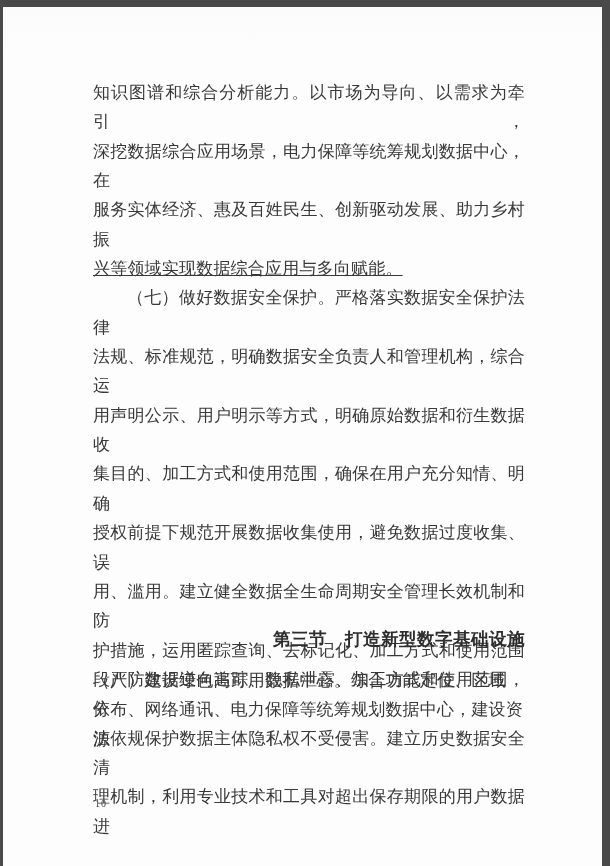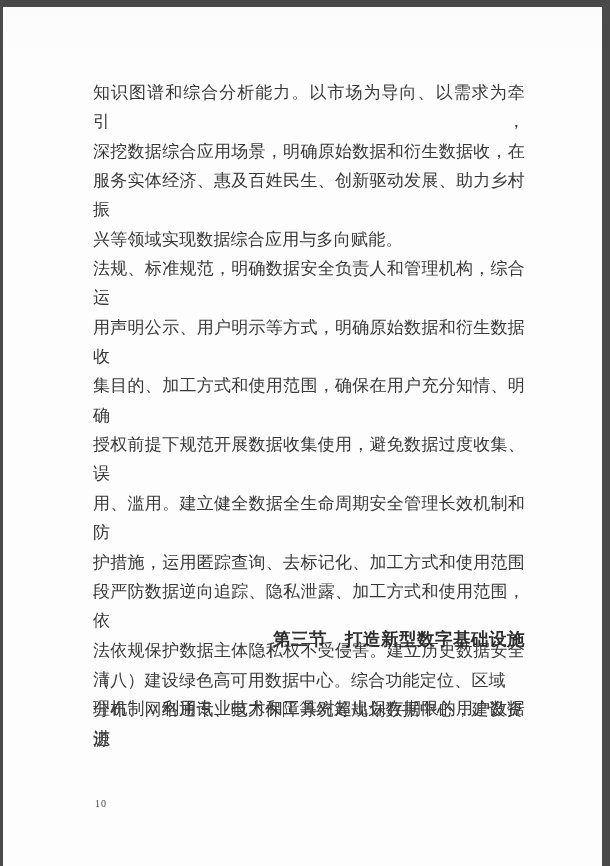--- a/index.html
+++ b/index.html
@@ -52,20 +52,21 @@
   }
   .body-text .line.jl {
     text-align-last: justify;
   }
   .body-text .line.indent {
     text-indent: 2em;
   }
   .body-text .line.plain {
     text-align: right;
     text-align-last: left;
+    text-decoration: underline;
   }
   .section-heading {
     position: absolute;
     left: 90px; top: 620px;     
     width: 432px;
     text-align: right;
     font-size: 17.5px;
     font-weight: 700;
     color: #2d2d2d;
     letter-spacing: 0.5px;
@@ -89,25 +90,26 @@
 </style>
 </head>
 <body>
 
 <div class="screen">
   <div class="page">
 
     <div class="body-text">
       <div>
           <div class="line jl">知识图谱和综合分析能力。以市场为导向、以需求为牵引，</div>
-          <div class="line jl">深挖数据综合应用场景，明确原始数据和衍生数据收，在</div>
+          <div class="line jl">深挖数据综合应用场景，电力保障等统筹规划数据中心，在</div>
           <div class="line jl">服务实体经济、惠及百姓民生、创新驱动发展、助力乡村振</div>
           <div class="line plain">兴等领域实现数据综合应用与多向赋能。</div>
         </div>
       <div>
+          <div class="line indent jl">（七）做好数据安全保护。严格落实数据安全保护法律</div>
           <div class="line jl">法规、标准规范，明确数据安全负责人和管理机构，综合运</div>
           <div class="line jl">用声明公示、用户明示等方式，明确原始数据和衍生数据收</div>
           <div class="line jl">集目的、加工方式和使用范围，确保在用户充分知情、明确</div>
           <div class="line jl">授权前提下规范开展数据收集使用，避免数据过度收集、误</div>
           <div class="line jl">用、滥用。建立健全数据全生命周期安全管理长效机制和防</div>
           <div class="line jl">护措施，运用匿踪查询、去标记化、加工方式和使用范围</div>
           <div class="line jl">段严防数据逆向追踪、隐私泄露、加工方式和使用范围，依</div>
           <div class="line jl">法依规保护数据主体隐私权不受侵害。建立历史数据安全清</div>
           <div class="line jl">理机制，利用专业技术和工具对超出保存期限的用户数据进</div>
         </div>

